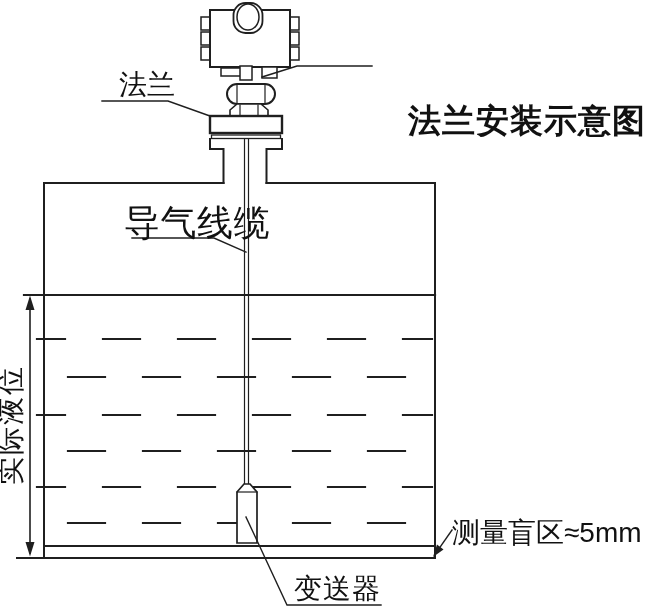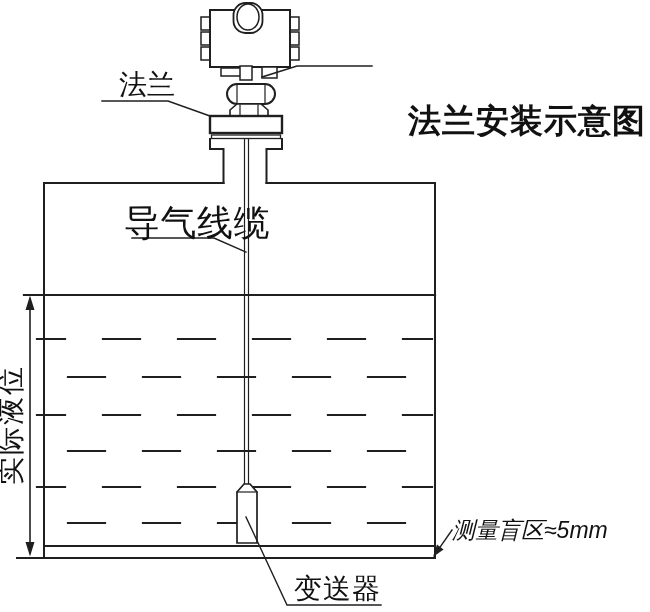--- a/index.html
+++ b/index.html
@@ -10,21 +10,21 @@
   .stage svg{position:absolute;left:0;top:0;}
   .lbl{position:absolute;white-space:nowrap;color:#111;font-weight:500;line-height:1;}
   .lbl-title{left:408px;top:104px;font-size:33px;font-weight:bold;letter-spacing:1px;}
   .lbl-jbox{left:307px;top:32px;font-size:28px;}
   .lbl-flange{left:119px;top:71px;font-size:28px;text-align:center;}
   .lbl-cable{left:88px;top:205px;font-size:36px;letter-spacing:0.5px;margin-left:36px;}
   .lbl-level{
     left:-57px;top:409px;width:140px;height:32px;text-align:center;font-size:28px;
     transform:rotate(-90deg);letter-spacing:2px;
   }
-  .lbl-blind{left:452px;top:519px;font-size:23px;font-style:italic;}
+  .lbl-blind{left:452px;top:519px;font-size:28px;}
   .lbl-probe{left:294px;top:575px;font-size:28px;letter-spacing:1px;font-family:Liberation Serif, serif;}
 </style>
 </head>
 <body>
 
 <div class="stage">
 
   <svg width="650" height="612" viewBox="0 0 650 612" fill="none" stroke="#1f1f1f" stroke-linecap="square">
 
     <g>

